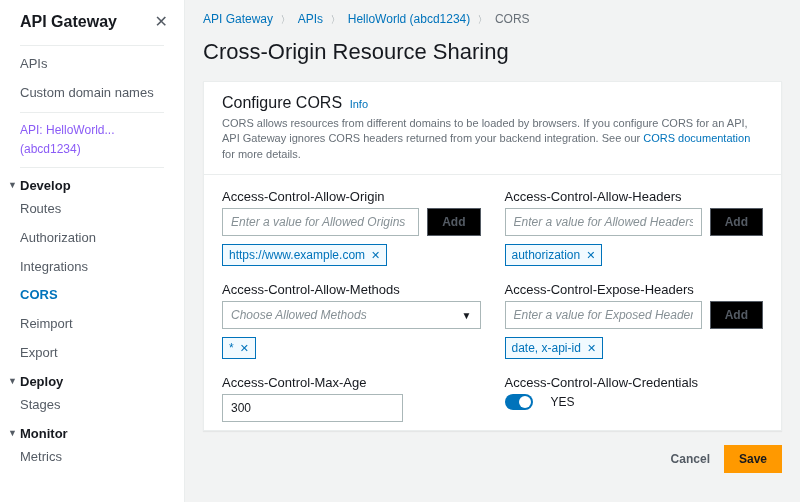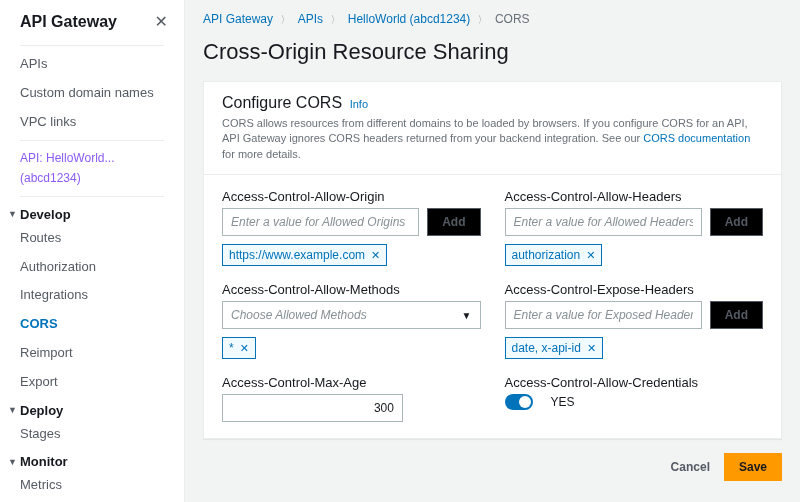--- a/index.html
+++ b/index.html
@@ -25,21 +25,21 @@
   .breadcrumb a { color: #0073bb; text-decoration: none; cursor:pointer;}
   .breadcrumb .sep { margin: 0 4px; color: #879196; font-size:10px; }
   h1.page-title { font-size: 22px; font-weight: 400; margin-bottom: 16px; color:#16191f;}
 
   .panel { background: #fff; border: 1px solid #eaeded; box-shadow: 0 1px 1px rgba(0,0,0,0.05); margin-bottom: 14px;}
   .panel-header { padding: 12px 18px; border-bottom: 1px solid #eaeded; }
   .panel-title { font-size: 16px; font-weight: 400; display:inline;}
   .info-link { font-size: 11px; color: #0073bb; font-weight: 400; margin-left: 4px; cursor:pointer;}
   .panel-desc { font-size: 11px; color: #687078; margin-top: 4px; line-height: 1.4; }
   .panel-desc a { color: #0073bb; text-decoration:none; cursor:pointer;}
-  .panel-body { padding: 14px 18px 16px 18px; }
+  .panel-body { padding: 14px 18px 8px 18px; }
 
   .grid { display: grid; grid-template-columns: 1fr 1fr; gap: 16px 24px; }
   .field-label { font-size: 13px; color: #16191f; margin-bottom: 4px; display:block;}
   .row { display: flex; gap: 8px; align-items: center; margin-bottom: 8px;}
   .input, .select { height: 28px; border: 1px solid #aab7b8; padding: 0 8px; font-size: 12px; width: 100%; background:#fff; color:#16191f;}
   .input::placeholder { color: #879196; font-style: italic; }
   .select { display:flex; align-items:center; justify-content:space-between; cursor:pointer; color:#555;}
   .select span.caret-d { font-size: 10px; color:#16191f;}
   .btn { height: 28px; border: 1px solid #545b64; background: #000000; padding: 0 14px; font-size: 12px; font-weight: 700; cursor: pointer; color:#545b64; white-space:nowrap;}
   .btn.primary { background: #ff9900; border-color: #ff9900; color: #16191f; }
@@ -62,21 +62,20 @@
 <div class="app">
 
   <div class="sidebar">
     <div class="sidebar-header">
       <span class="sidebar-title">API Gateway</span>
       <span class="close-icon">✕</span>
     </div>
     <hr>
     <span class="sidebar-link">APIs</span>
     <span class="sidebar-link">Custom domain names</span>
-    <span class="sidebar-link">VPC links</span>
     <hr>
     <span class="sidebar-context">API: HelloWorld...(abcd1234)</span>
     <hr>
 
     <div class="sidebar-group-header">
       <span class="caret">▼</span>
       <span>Develop</span>
     </div>
     <span class="sidebar-sub">Routes</span>
     <span class="sidebar-sub">Authorization</span>
@@ -177,21 +176,21 @@
             <div class="tokens">
               <span class="token">
                 <span>date, x-api-id</span>
                 <span class="x">✕</span>
               </span>
             </div>
           </div>
 
           <div>
             <span class="field-label">Access-Control-Max-Age</span>
-            <input class="input" style="width: 70%; text-align: right;" value="300">
+            <input class="input" style="width: 70%;" value="300">
           </div>
 
           <div>
             <span class="field-label">Access-Control-Allow-Credentials</span>
             <div class="toggle">
               <div class="toggle-track">
                 <div class="toggle-knob"></div>
               </div>
               <span class="toggle-label">YES</span>
             </div>

